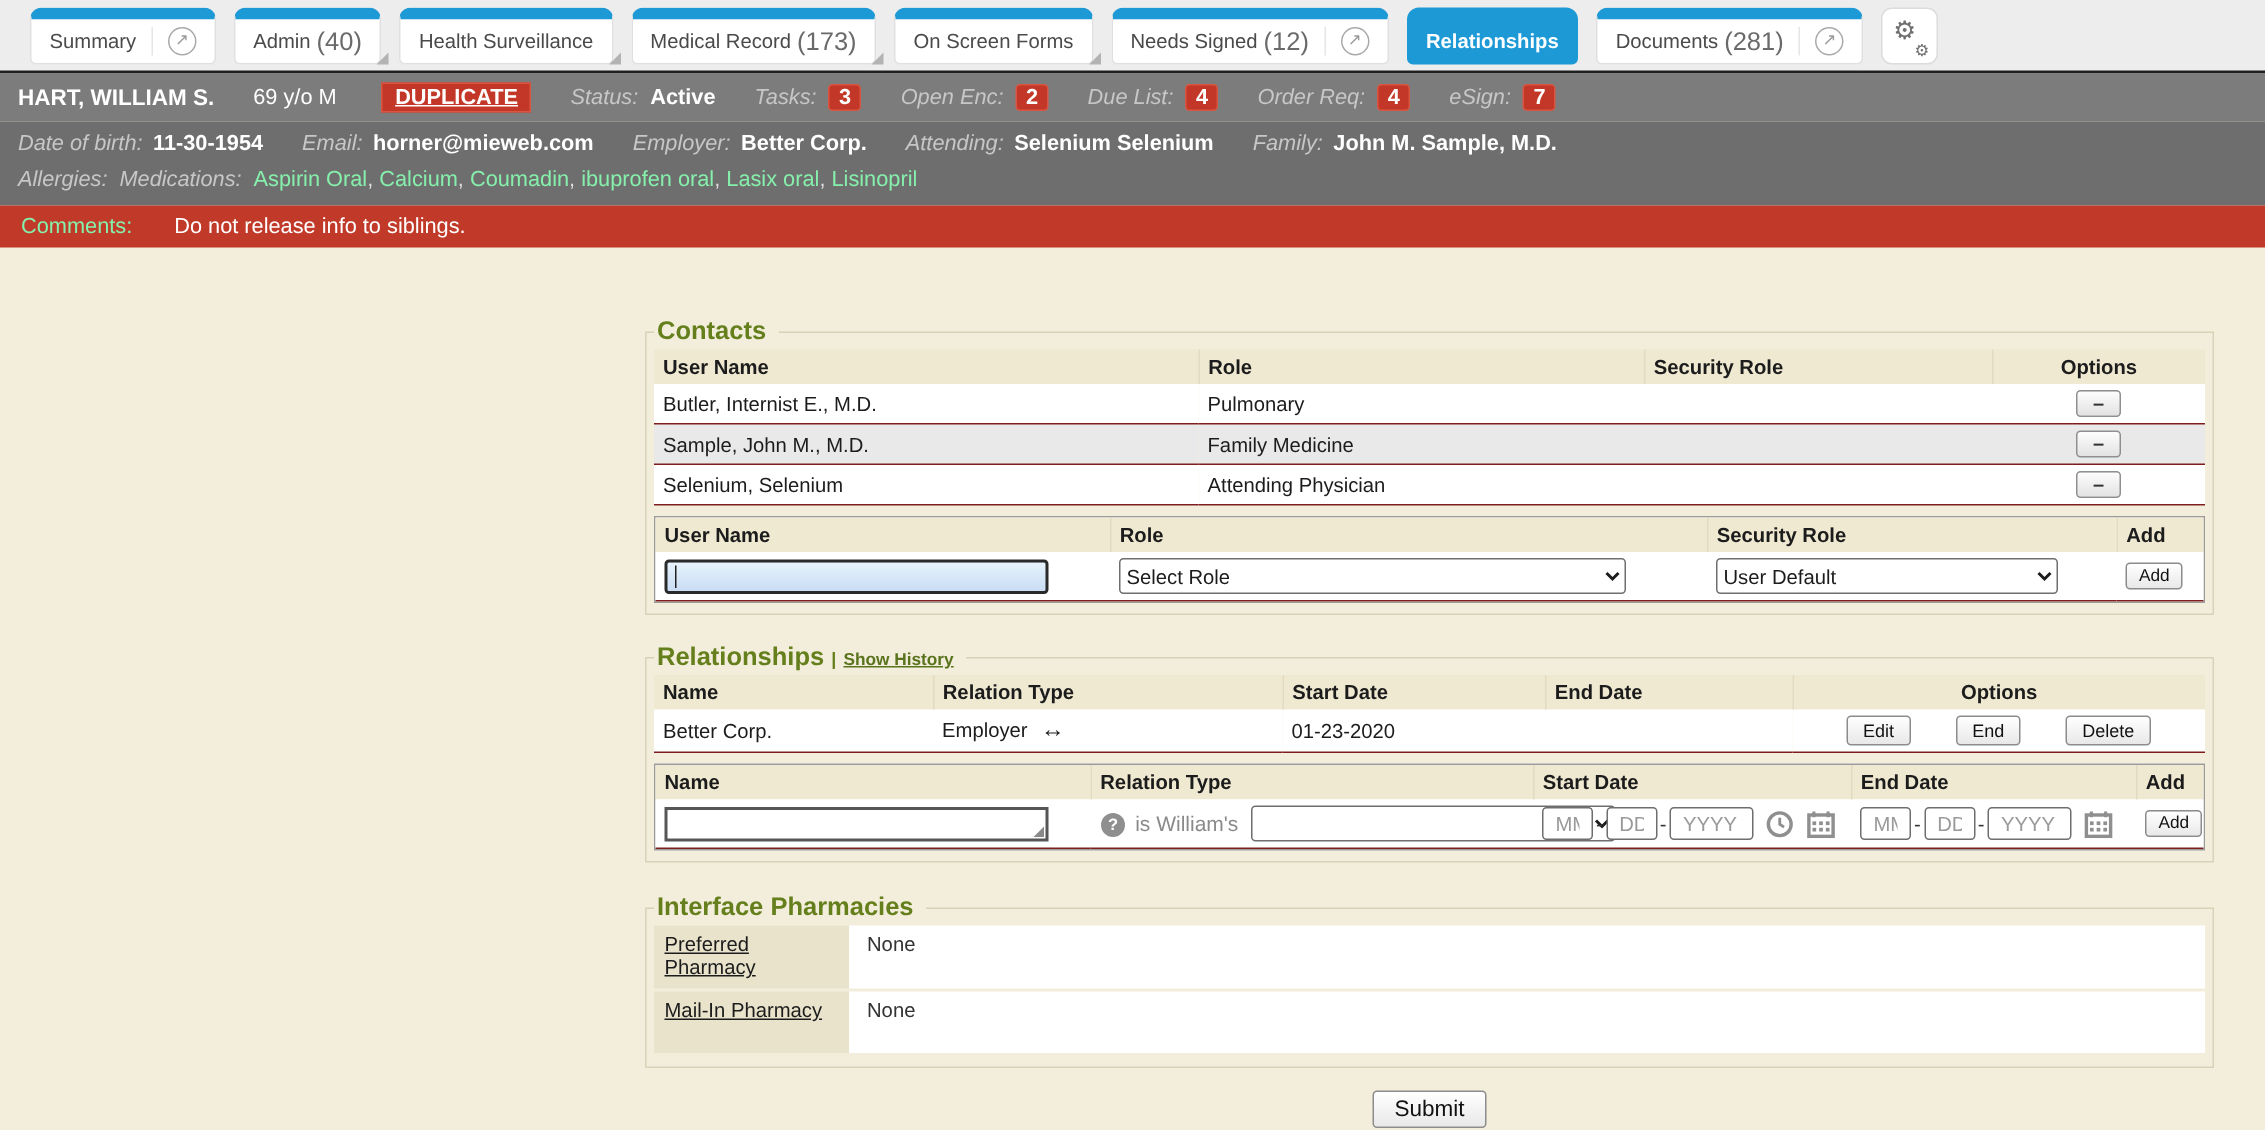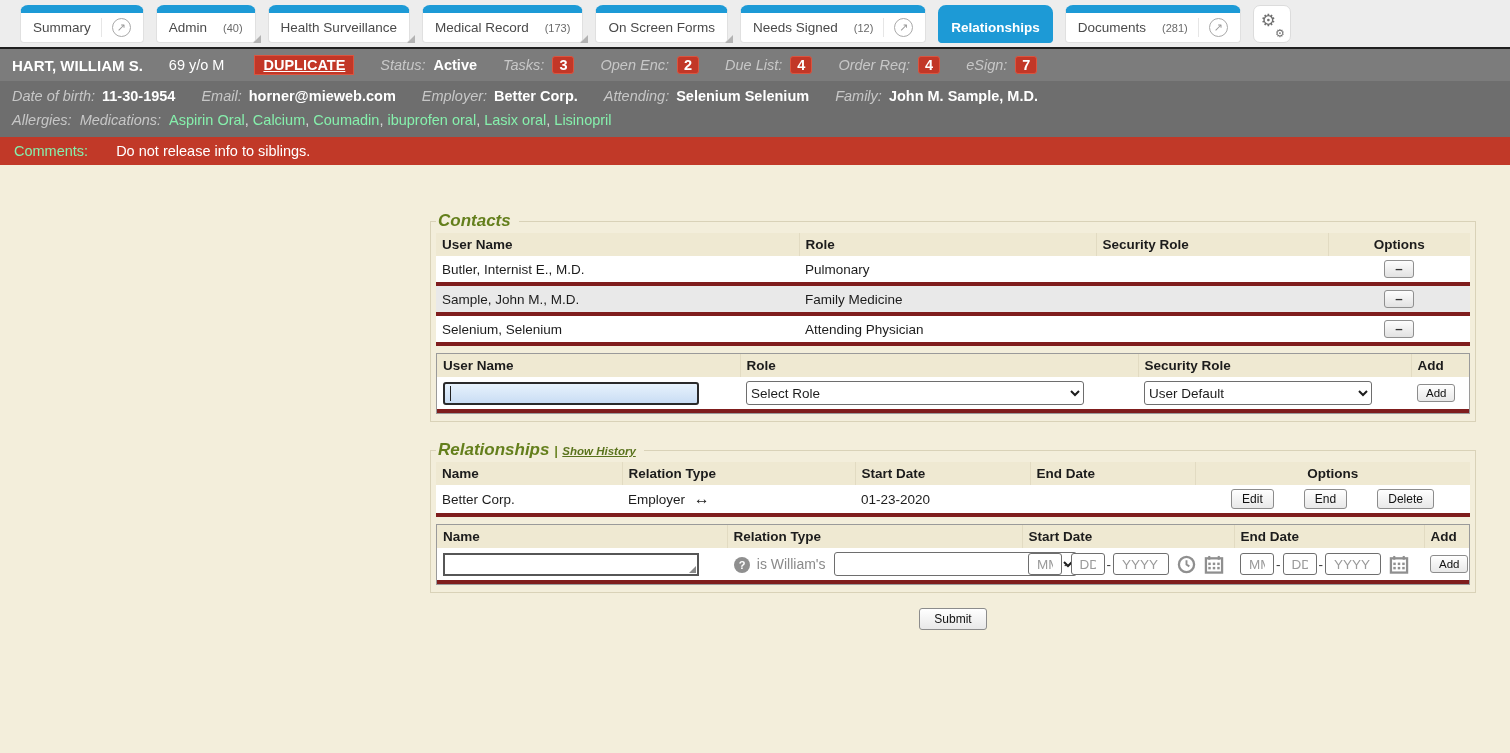--- a/index.html
+++ b/index.html
@@ -7,21 +7,21 @@
   body { font-family:"Liberation Sans", sans-serif; background:#f3eedb; }
 
   
   .tabbar { height:49px; background:#ededed; border-bottom:2px solid #1f1f1f;
             display:flex; align-items:flex-start; padding:5px 0 0 20px; gap:12px; }
   .tab { position:relative; display:flex; align-items:center; height:38px;
          background:#fff; border:1px solid #e0e0e0; border-top:8px solid #1d9ad6;
          border-radius:8px 8px 4px 4px; padding:0 12px; font-size:13.5px; color:#4a4a4a;
          cursor:pointer; white-space:nowrap; }
   .tab.active { background:#1d9ad6; border-color:#1d9ad6; color:#fff; font-weight:bold; }
-  .tab-count { font-size:11px; color:#6a6a6a; margin-left:16px;text-align:center; }
+  .tab-count { font-size:17px; color:#6a6a6a; margin-left:4px;text-align:center; }
   .tab-ext { margin-left:10px; padding-left:10px; border-left:1px solid #e6e6e6; display:flex; align-items:center; }
   .ext-circle { width:19px; height:19px; border:1px solid #a9a9a9; border-radius:50%;
                 color:#9a9a9a; font-size:11px; line-height:17px; text-align:center; display:inline-block; }
   .fold { position:absolute; right:-6px; bottom:-1px; width:0; height:0;
           border-bottom:8px solid #b3b3b3; border-left:8px solid transparent; }
   .gear-btn { position:relative; width:38px; height:38px; background:#fff; border:1px solid #dcdcdc;
               border-radius:7px; cursor:pointer; }
   .gear-big { position:absolute; left:7px; top:4px; font-size:17px; color:#6f6f6f; }
   .gear-small { position:absolute; right:5px; bottom:2px; font-size:11px; color:#6f6f6f; }
 
@@ -50,30 +50,30 @@
   .comments-label { color:#86efac; margin-right:28px; }
 
   
   .main { height:588px; background:#f3eedb; }
   .content { width:1046px; margin-left:430px; }
 
   fieldset.box { border:1px solid #d9d2b8; padding:2px 5px 7px; }
   fieldset.contacts { margin-top:46px; }
   fieldset.rel { margin-top:18px; }
   fieldset.pharm { margin-top:20px; }
-  legend.sect { color:#647f1c; font-weight:bold; font-size:17px; padding:0 8px 0 2px;font-style:italic; }
+  legend.sect { color:#647f1c; font-weight:bold; font-size:17px; padding:0 8px 0 2px; }
   .legend-sep { font-size:12px; font-weight:bold; color:#647f1c; }
   .history-link { font-size:11.5px; font-weight:bold; color:#5a731d; text-decoration:underline; cursor:pointer; }
 
   table.grid { width:100%; border-collapse:collapse; table-layout:fixed; font-size:13.5px; color:#1c1c1c; }
   table.grid th { background:#efe9d2; text-align:left; font-weight:bold; padding:4px 6px;
                   border-right:1px solid #e2dbc2; }
   table.grid th:last-child { border-right:none; }
   table.grid th.center, table.grid td.center { text-align:center; }
-  table.grid td { background:#fff; padding:4px 6px; border-bottom:4px solid #7f1d1d; }
+  table.grid td { background:#fff; padding:4px 6px; border-bottom:1px solid #7f1d1d; }
   table.grid tr.alt td { background:#e9e9e9; }
 
   .minus-btn { width:30px; height:18px; border:1px solid #8f8f8f; border-radius:3px;
                background:linear-gradient(#fdfdfd,#e2e2e2); font-weight:bold; color:#333;
                line-height:14px; cursor:pointer; }
 
   .add-wrap { border:1px solid #9a9a9a; margin-top:7px; background:#fff; }
   .add-wrap td { padding:6px 5px; border-bottom:none; }
 
   .field-wrap { position:relative; display:inline-block; }
@@ -109,21 +109,21 @@
   .hy { color:#333; margin:0 2px; }
   .dt-icon { vertical-align:middle; margin-left:4px; cursor:pointer; }
 
   table.pharm-grid { width:100%; border-collapse:collapse; font-size:13.5px; color:#1c1c1c; }
   table.pharm-grid td { border-bottom:2px solid #f3eedb; vertical-align:top; }
   td.ph-label { width:130px; background:#e9e3cc; padding:5px 7px; height:43px; }
   td.ph-value { background:#fff; padding:5px 12px; color:#333; }
   .ph-link { color:#1c1c1c; text-decoration:underline; cursor:pointer; }
 
   .submit-row { text-align:center; margin-top:15px; }
-  .btn-submit { font-size:12px; padding:3px 14px; }
+  .btn-submit { font-size:15px; padding:3px 14px; }
 </style>
 </head>
 <body>
 
 <div class="tabbar">
   <div class="tab">
     <span>Summary</span>
     <span class="tab-ext">
       <span class="ext-circle">↗</span>
     </span>
@@ -421,19 +421,34 @@
                     </g>
                   </svg>
             </td>
             <td><button class="btn btn-add">Add</button></td>
           </tr>
         </tbody>
           </table>
       </div>
     </fieldset>
 
+    <fieldset class="box pharm">
+      <legend class="sect">Interface Pharmacies</legend>
+      <table class="pharm-grid">
+        <tbody>
+            <tr>
+          <td class="ph-label"><span class="ph-link">Preferred Pharmacy</span></td>
+          <td class="ph-value">None</td>
+        </tr>
+        <tr>
+          <td class="ph-label"><span class="ph-link">Mail-In Pharmacy</span></td>
+          <td class="ph-value">None</td>
+        </tr>
+      </tbody>
+        </table>
+    </fieldset>
 
     <div class="submit-row">
       <button class="btn btn-submit">Submit</button>
     </div>
 
   </div>
 </div>
 
 </body></html>

